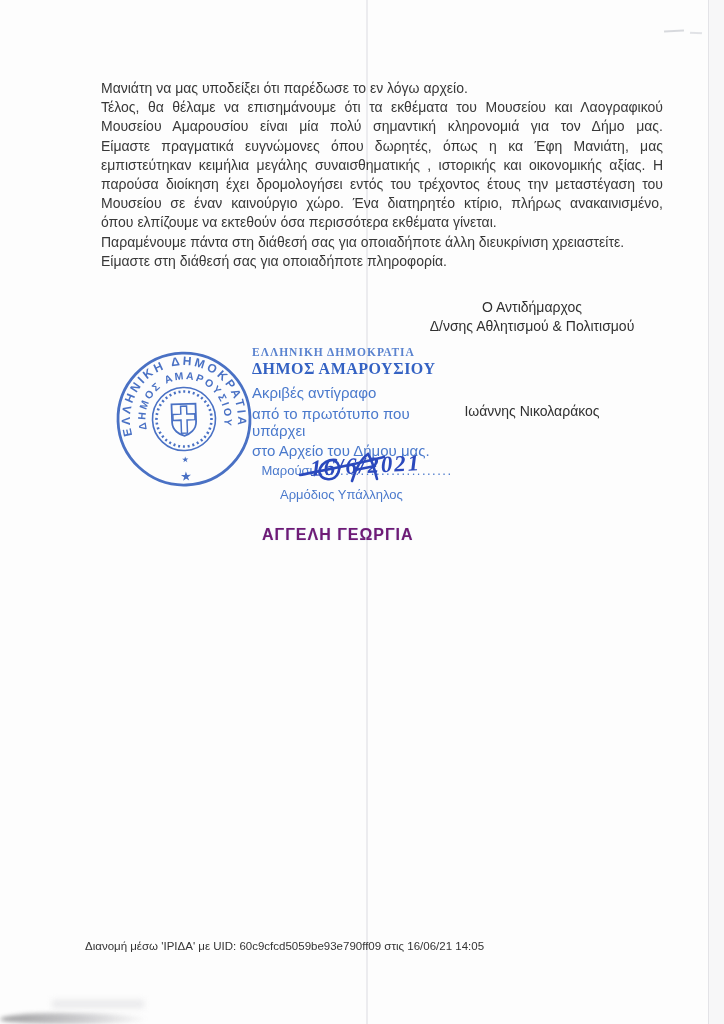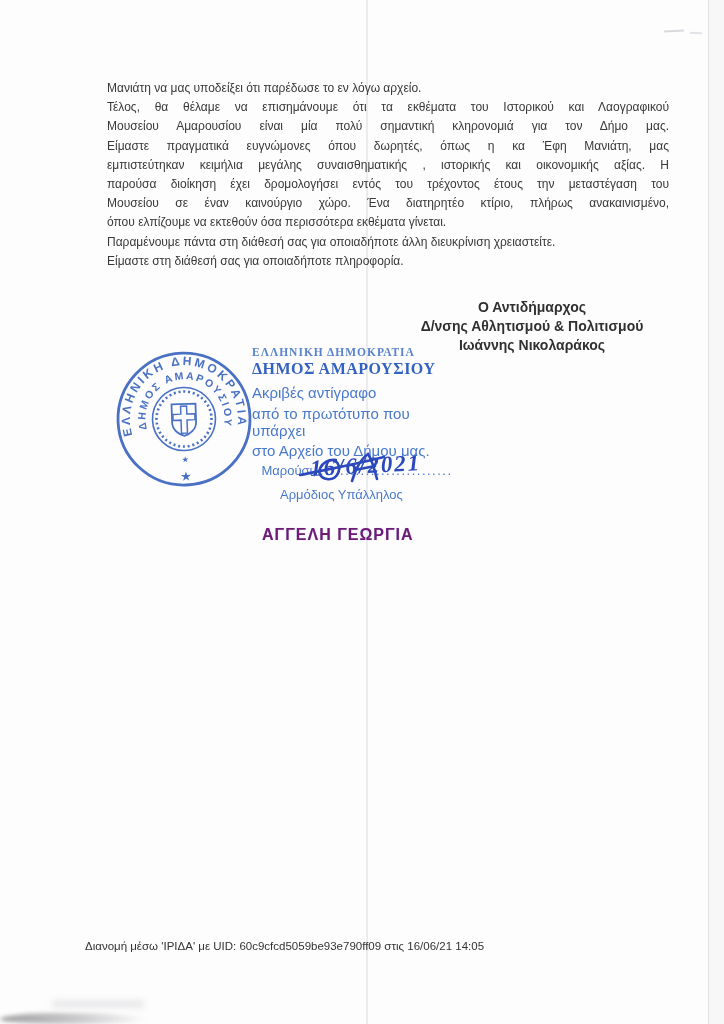--- a/index.html
+++ b/index.html
@@ -13,27 +13,27 @@
   .fold-line{position:absolute;left:366px;top:0;width:2px;height:1024px;background:#ececef;}
   .page-edge-strip{position:absolute;left:708px;top:0;width:16px;height:1024px;background:#f7f7f8;border-left:1px solid #e3e3e7;}
   .corner-shadow{position:absolute;left:0;top:1013px;width:148px;height:11px;
     background:linear-gradient(90deg,#8e8e90 0%,#c4c4c7 55%,rgba(255,255,255,0) 100%);
     border-radius:40% 60% 50% 50%/60% 60% 40% 40%;filter:blur(2px);opacity:.85;}
   .corner-smudge{position:absolute;left:52px;top:1000px;width:92px;height:8px;background:#e4e4e6;filter:blur(3px);opacity:.8;}
   .pencil-mark-1{position:absolute;left:664px;top:30px;width:20px;height:0;border-top:2px solid #b9bcc4;transform:rotate(-3deg);opacity:.55;filter:blur(.4px);}
   .pencil-mark-2{position:absolute;left:690px;top:32px;width:12px;height:0;border-top:2px solid #c6c9d0;transform:rotate(2deg);opacity:.5;filter:blur(.4px);}
 
   
-  .body-text{position:absolute;left:107px;top:79px;width:562px;font-size:12px;line-height:19.2px;color:#383838;}
+  .body-text{position:absolute;left:101px;top:79px;width:562px;font-size:14px;line-height:19.2px;color:#383838;}
   .body-text .line{white-space:nowrap;}
   .body-text .line.justify{white-space:normal;text-align:justify;text-align-last:justify;}
 
   
-  .sig-block{position:absolute;left:400px;top:298px;width:264px;text-align:center;font-weight:bold;color:#303030;font-size:14px;line-height:19px;}
-  .sig-name{}
+  .sig-block{position:absolute;left:400px;top:298px;width:264px;text-align:center;font-weight:normal;color:#303030;font-size:14px;line-height:19px;}
+  .sig-name{margin-top:66px;}
 
   
   .seal{position:absolute;left:112px;top:345px;transform:rotate(-2deg);opacity:.92;}
   .stamp-text{position:absolute;left:252px;top:346px;width:210px;color:#4a79cc;}
   .st-l1{font-family:"Liberation Serif",serif;font-weight:bold;font-size:11.5px;letter-spacing:1px;color:#5a83cf;}
   .st-l2{font-family:"Liberation Serif",serif;font-weight:bold;font-size:16px;letter-spacing:.5px;color:#3462c3;margin-top:2px;}
   .st-l3{font-size:15px;margin-top:3.5px;color:#4a79cc;}
   .st-l3.first{margin-top:6px;}
   .st-place{font-size:13px;margin-top:4px;color:#4a79cc;position:relative;height:22px;text-align:center;}
   .st-dots{letter-spacing:1.5px;color:#4a79cc;}
@@ -52,21 +52,21 @@
 
 <div class="fold-line"></div>
 <div class="page-edge-strip"></div>
 <div class="corner-shadow"></div>
 <div class="corner-smudge"></div>
 <div class="pencil-mark-1"></div>
 <div class="pencil-mark-2"></div>
 
 <div class="body-text">
   <div class="line">Μανιάτη να μας υποδείξει ότι παρέδωσε το εν λόγω αρχείο.</div>
-  <div class="line justify">Τέλος, θα θέλαμε να επισημάνουμε ότι τα εκθέματα του Ιστορικού και Λαογραφικού</div>
+  <div class="line justify">Τέλος, θα θέλαμε να επισημάνουμε ότι τα εκθέματα του Μουσείου και Λαογραφικού</div>
   <div class="line justify">Μουσείου Αμαρουσίου είναι μία πολύ σημαντική κληρονομιά για τον Δήμο μας.</div>
   <div class="line justify">Είμαστε πραγματικά ευγνώμονες όπου δωρητές, όπως η κα Έφη Μανιάτη, μας</div>
   <div class="line justify">εμπιστεύτηκαν κειμήλια μεγάλης συναισθηματικής , ιστορικής και οικονομικής αξίας. Η</div>
   <div class="line justify">παρούσα διοίκηση έχει δρομολογήσει εντός του τρέχοντος έτους την μεταστέγαση του</div>
   <div class="line justify">Μουσείου σε έναν καινούργιο χώρο. Ένα διατηρητέο κτίριο, πλήρως ανακαινισμένο,</div>
   <div class="line">όπου ελπίζουμε να εκτεθούν όσα περισσότερα εκθέματα γίνεται.</div>
   <div class="line">Παραμένουμε πάντα στη διάθεσή σας για οποιαδήποτε άλλη διευκρίνιση χρειαστείτε.</div>
   <div class="line">Είμαστε στη διάθεσή σας για οποιαδήποτε πληροφορία.</div>
 </div>
 

